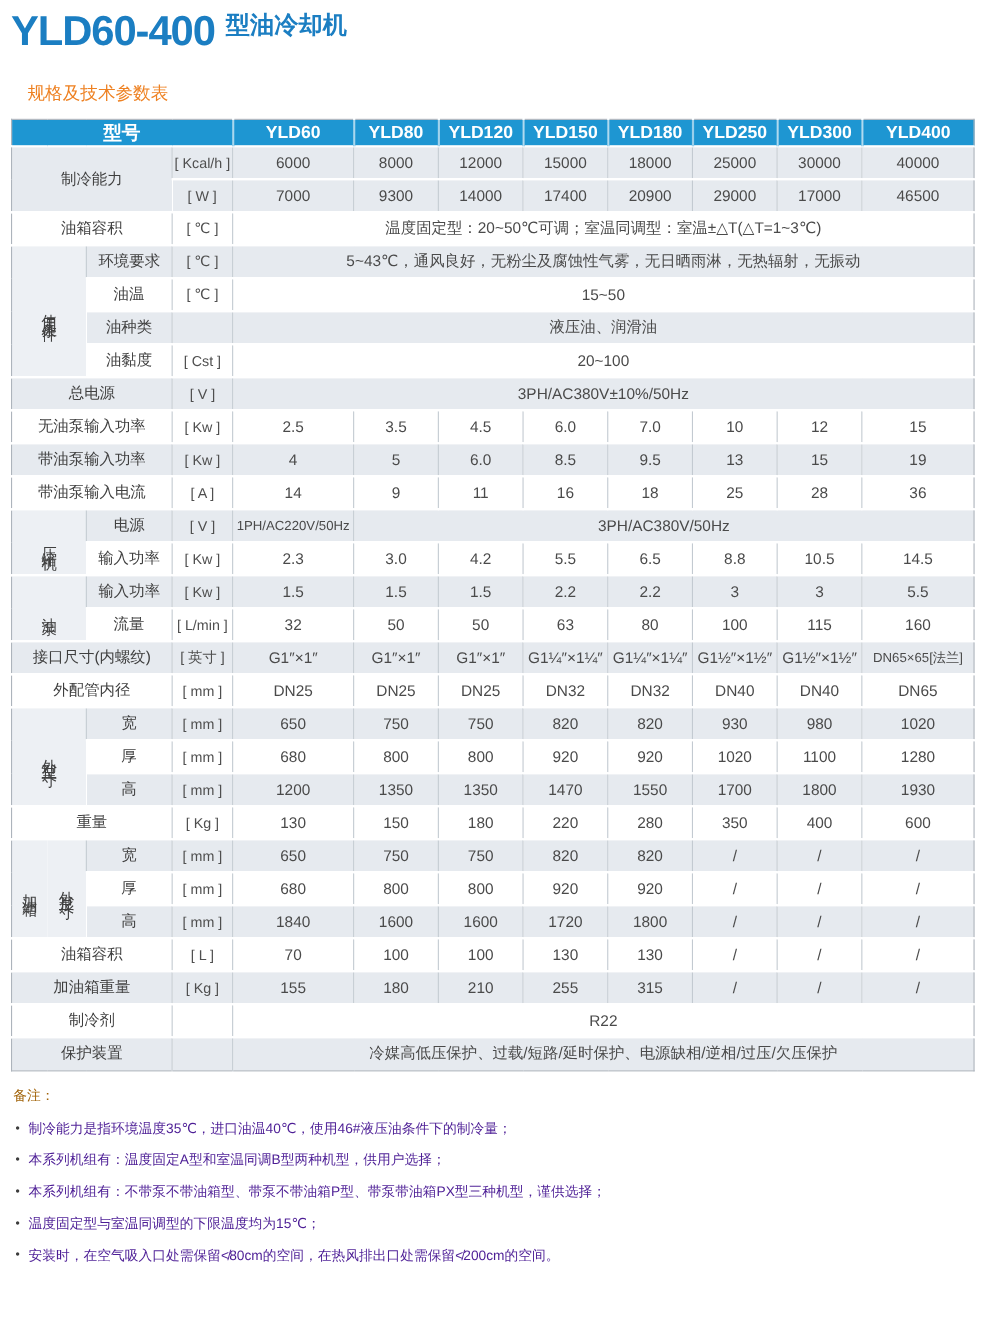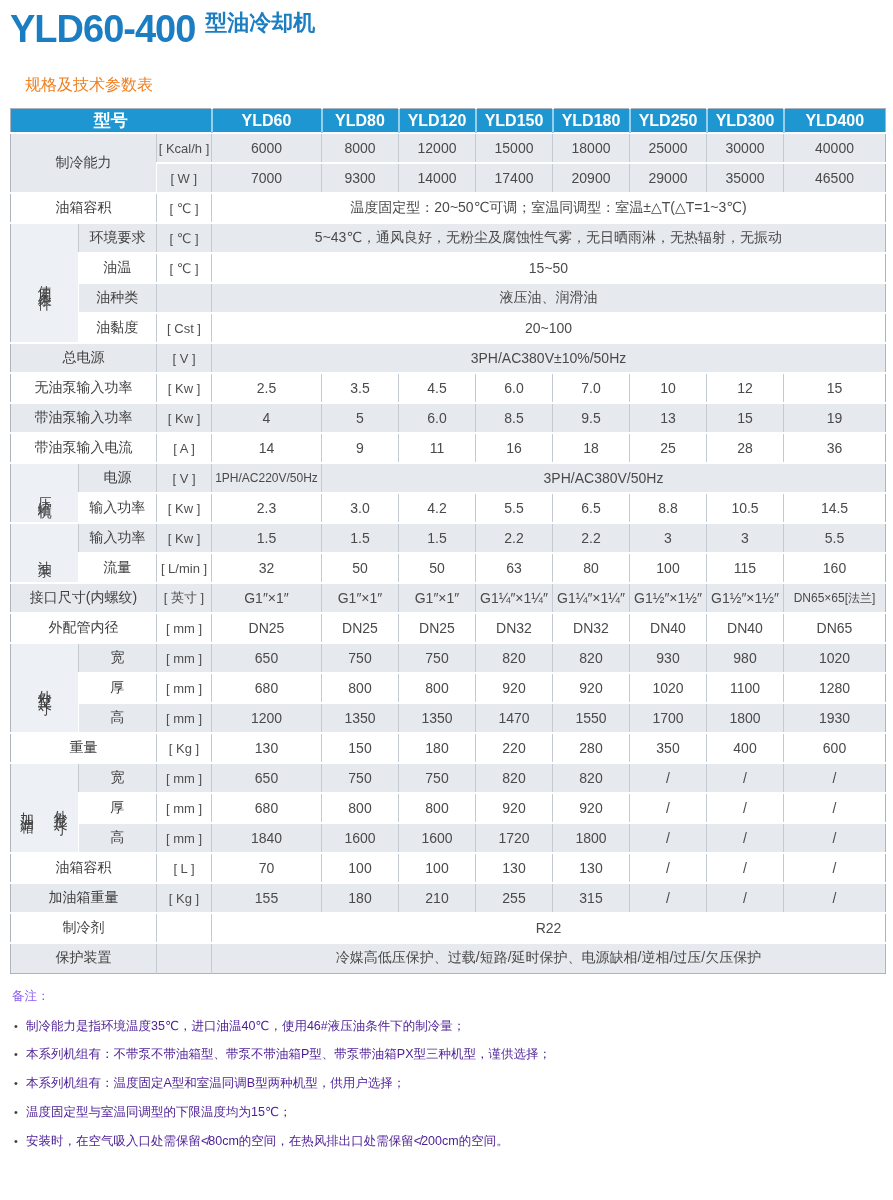--- a/index.html
+++ b/index.html
@@ -50,21 +50,21 @@
   .spec td.value-cell{font-size:14px;}
   .spec td.value-cell.small{font-size:12px;}
   .spec td.pair-left{border-right:none;}
   .spec td.pair-right{border-left:none;}
   .vert{
     display:inline-block;
     writing-mode:vertical-rl;text-orientation:upright;
     letter-spacing:4px;font-size:14px;color:#3F3F3F;line-height:1.1;
   }
   .notes{margin-top:14px;padding-left:2px;}
-  .notes-heading{font-size:12.5px;color:#8b5cf6;margin-bottom:4px;}
+  .notes-heading{font-size:12.5px;color:#a16207;margin-bottom:4px;}
   .notes ul{list-style:none;}
   .notes li{
     font-size:12.5px;color:#4c1d95;line-height:1.1;
     margin-top:15px;padding-left:14px;position:relative;
   }
   .notes li::before{content:"•";position:absolute;left:2px;top:0;font-size:11px;color:#3C3C3C;}
 </style>
 </head>
 <body>
 
@@ -119,21 +119,21 @@
           <td class="value-cell">40000</td>
         </tr>
         <tr class="shaded">
           <td class="unit-cell">[ W ]</td>
           <td class="value-cell">7000</td>
           <td class="value-cell">9300</td>
           <td class="value-cell">14000</td>
           <td class="value-cell">17400</td>
           <td class="value-cell">20900</td>
           <td class="value-cell">29000</td>
-          <td class="value-cell">35000</td>
+          <td class="value-cell">17000</td>
           <td class="value-cell">46500</td>
         </tr>
         <tr>
           <td class="label-cell" colspan="3">油箱容积</td>
           <td class="unit-cell">[ ℃ ]</td>
           <td class="value-cell" colspan="8">温度固定型：20~50℃可调；室温同调型：室温±△T(△T=1~3℃)</td>
         </tr>
         <tr class="shaded">
           <td class="group-cell" rowspan="4" colspan="2"><span class="vert">使用条件</span></td>
           <td class="label-cell">环境要求</td>
@@ -385,20 +385,20 @@
           <td class="unit-cell"></td>
           <td class="value-cell" colspan="8">冷媒高低压保护、过载/短路/延时保护、电源缺相/逆相/过压/欠压保护</td>
         </tr>
       </tbody>
   </table>
 
   <div class="notes">
     <div class="notes-heading">备注：</div>
     <ul id="notes-list">
         <li>制冷能力是指环境温度35℃，进口油温40℃，使用46#液压油条件下的制冷量；</li>
+        <li>本系列机组有：温度固定A型和室温同调B型两种机型，供用户选择；</li>
         <li>本系列机组有：不带泵不带油箱型、带泵不带油箱P型、带泵带油箱PX型三种机型，谨供选择；</li>
-        <li>本系列机组有：温度固定A型和室温同调B型两种机型，供用户选择；</li>
         <li>温度固定型与室温同调型的下限温度均为15℃；</li>
         <li>安装时，在空气吸入口处需保留≮80cm的空间，在热风排出口处需保留≮200cm的空间。</li>
       </ul>
   </div>
 
 </div>
 
 </body></html>

